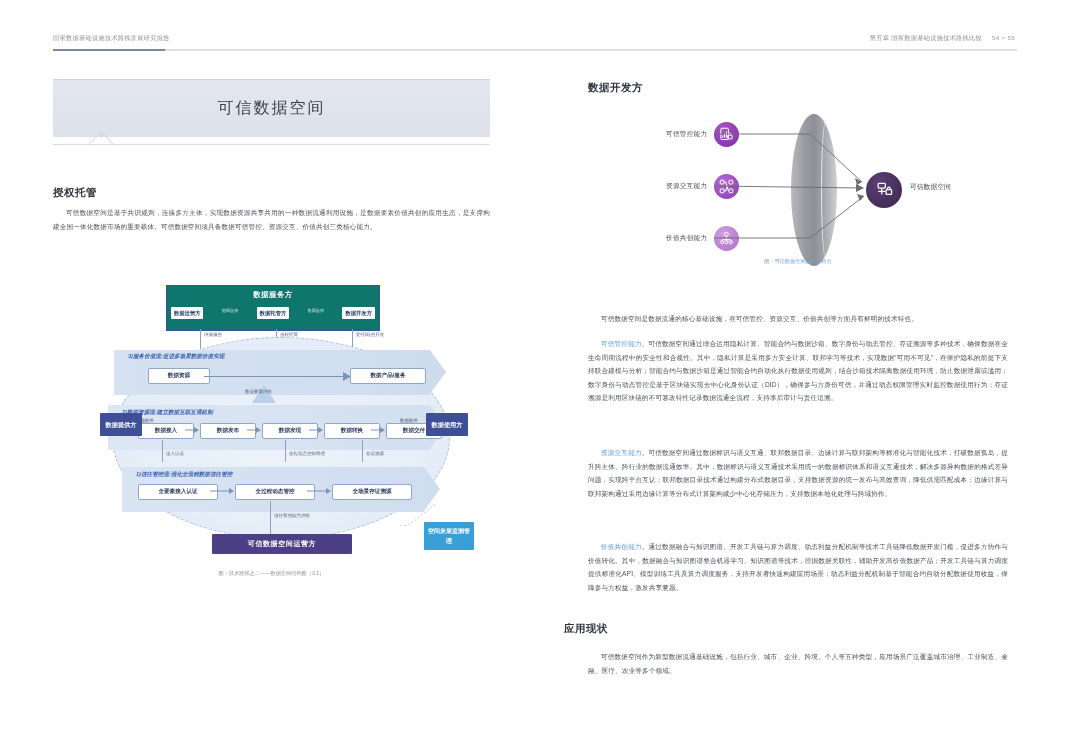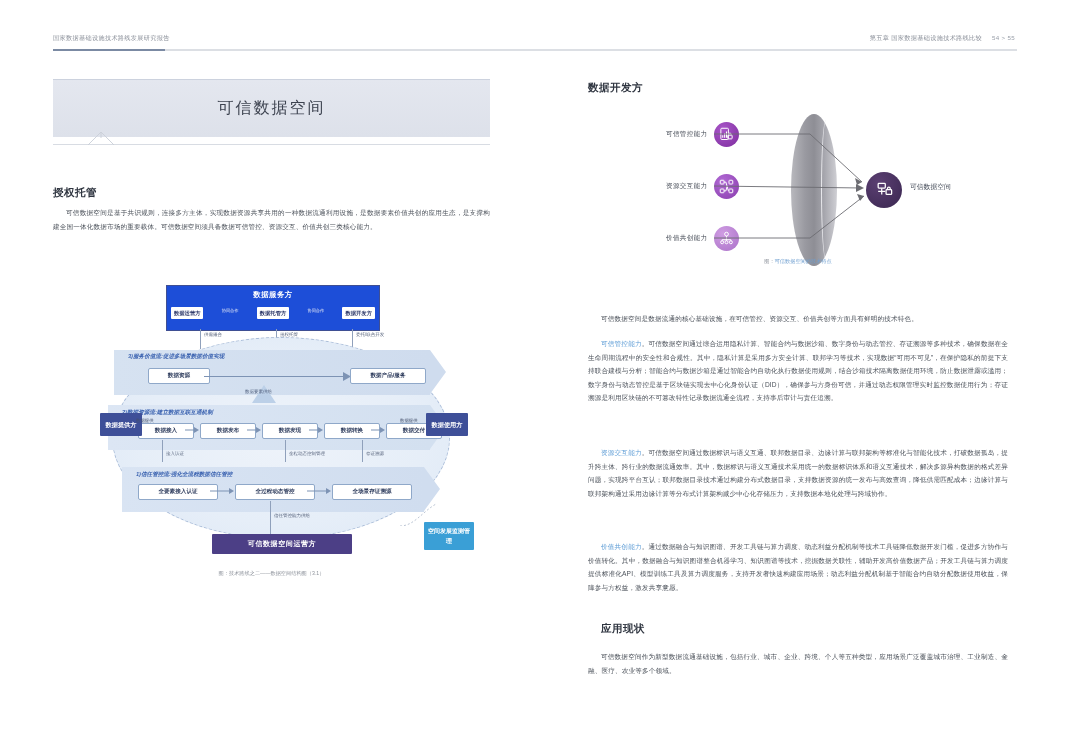--- a/index.html
+++ b/index.html
@@ -44,21 +44,21 @@
     position:absolute;margin:0;font-size:6.6px;line-height:13.5px;color:#4a5059;
     text-align:justify;letter-spacing:.15px;
   }
   .p-basic{left:53px;top:206px;width:437px;text-indent:13px;}
 
   
   .diagram{position:absolute;left:100px;top:285px;width:360px;height:275px;}
 
   .dsp{
     position:absolute;left:66px;top:0;width:212px;height:44px;
-    background:#1d4ed8;border:1px solid #3f4f93;
+    background:#0f766e;border:1px solid #3f4f93;
   }
   .dsp .hdr{color:#fff;font-size:7.4px;font-weight:bold;text-align:center;margin-top:4px;letter-spacing:.5px;}
   .dsp .row{position:absolute;left:4px;right:4px;top:21px;display:flex;justify-content:space-between;align-items:center;}
   .chip{
     background:#fff;color:#2f3a6b;font-size:5.3px;font-weight:bold;
     padding:2.5px 3px;border-radius:1px;white-space:nowrap;
   }
   .coop{font-size:4.2px;color:#e6eaf6;white-space:nowrap;position:relative;top:-3px;}
 
   
@@ -129,21 +129,21 @@
     background:#3a9fd6;color:#fff;font-size:6px;font-weight:bold;text-align:center;
     line-height:10px;padding:4px 2px;border-radius:1px;
   }
   .caption{
     position:absolute;font-size:5.2px;color:#8d929b;text-align:center;white-space:nowrap;
   }
   .cap-left{left:53px;top:570px;width:437px;}
 
   
   .sec-tech{left:588px;top:81px;}
-  .sec-apply{left:601px;top:622px;}
+  .sec-apply{left:564px;top:622px;}
 
   .techfig{position:absolute;left:588px;top:110px;width:420px;height:160px;}
   .cap-right{left:588px;top:258px;width:420px;}
   .cap-right .cl{color:#6f9fd0;}
 
   .lens{
     position:absolute;left:203px;top:4px;width:46px;height:152px;
     border-radius:50%;
     background:linear-gradient(90deg,#b8b8bd 0%,#9a9aa1 30%,#8e8e95 50%,#a6a6ad 72%,#cfcfd4 100%);
   }

